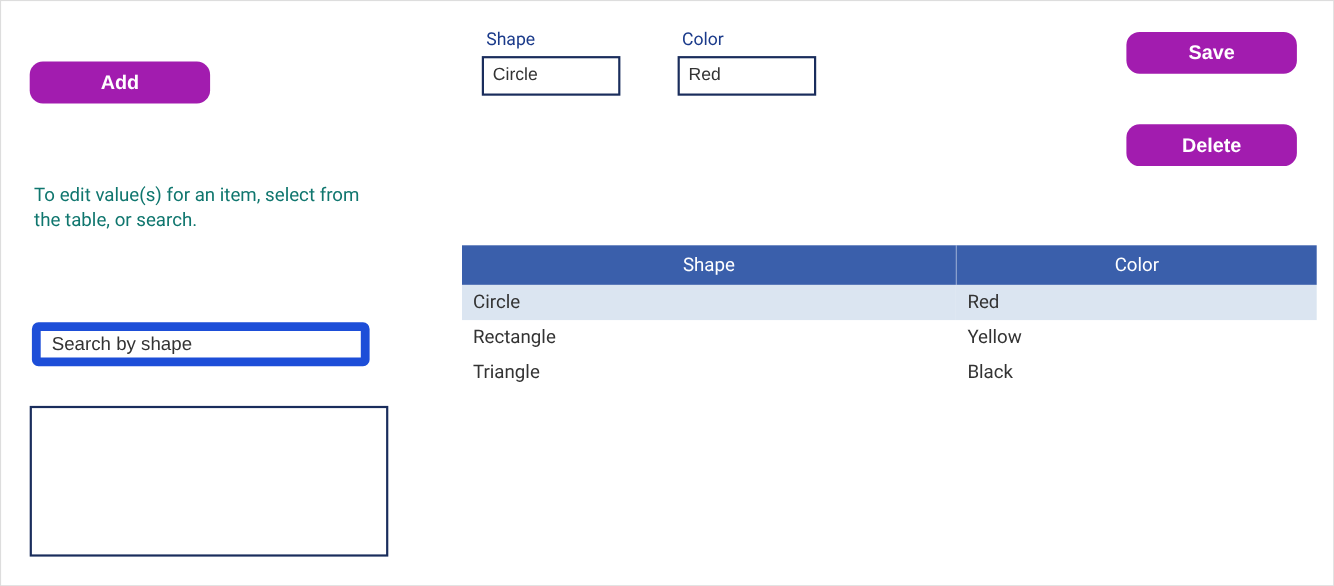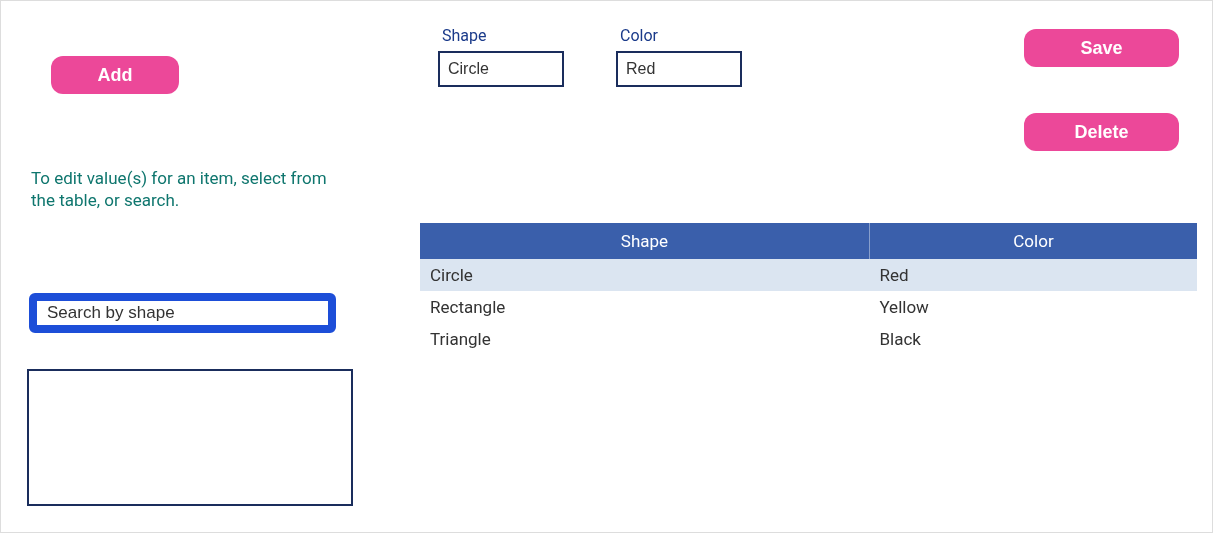--- a/index.html
+++ b/index.html
@@ -16,37 +16,36 @@
       height: 533px;
       position: relative;
       border: 1px solid #ddd;
     }
     .container {
       position: relative;
       width: 100%;
       height: 100%;
     }
     .btn {
-      background: #ec4899;
+      background: #a21caf;
       color: #fff;
       border: none;
       border-radius: 12px;
       font-size: 18px;
       font-weight: 600;
       cursor: pointer;
       display: inline-flex;
       align-items: center;
       justify-content: center;
-      margin-left: 40px;
     }
     .add-btn {
       position: absolute;
-      left: 10px;
+      left: 26px;
       top: 55px;
-      width: 128px;
+      width: 164px;
       height: 38px;
     }
     .save-btn {
       position: absolute;
       right: 33px;
       top: 28px;
       width: 155px;
       height: 38px;
     }
     .delete-btn {

